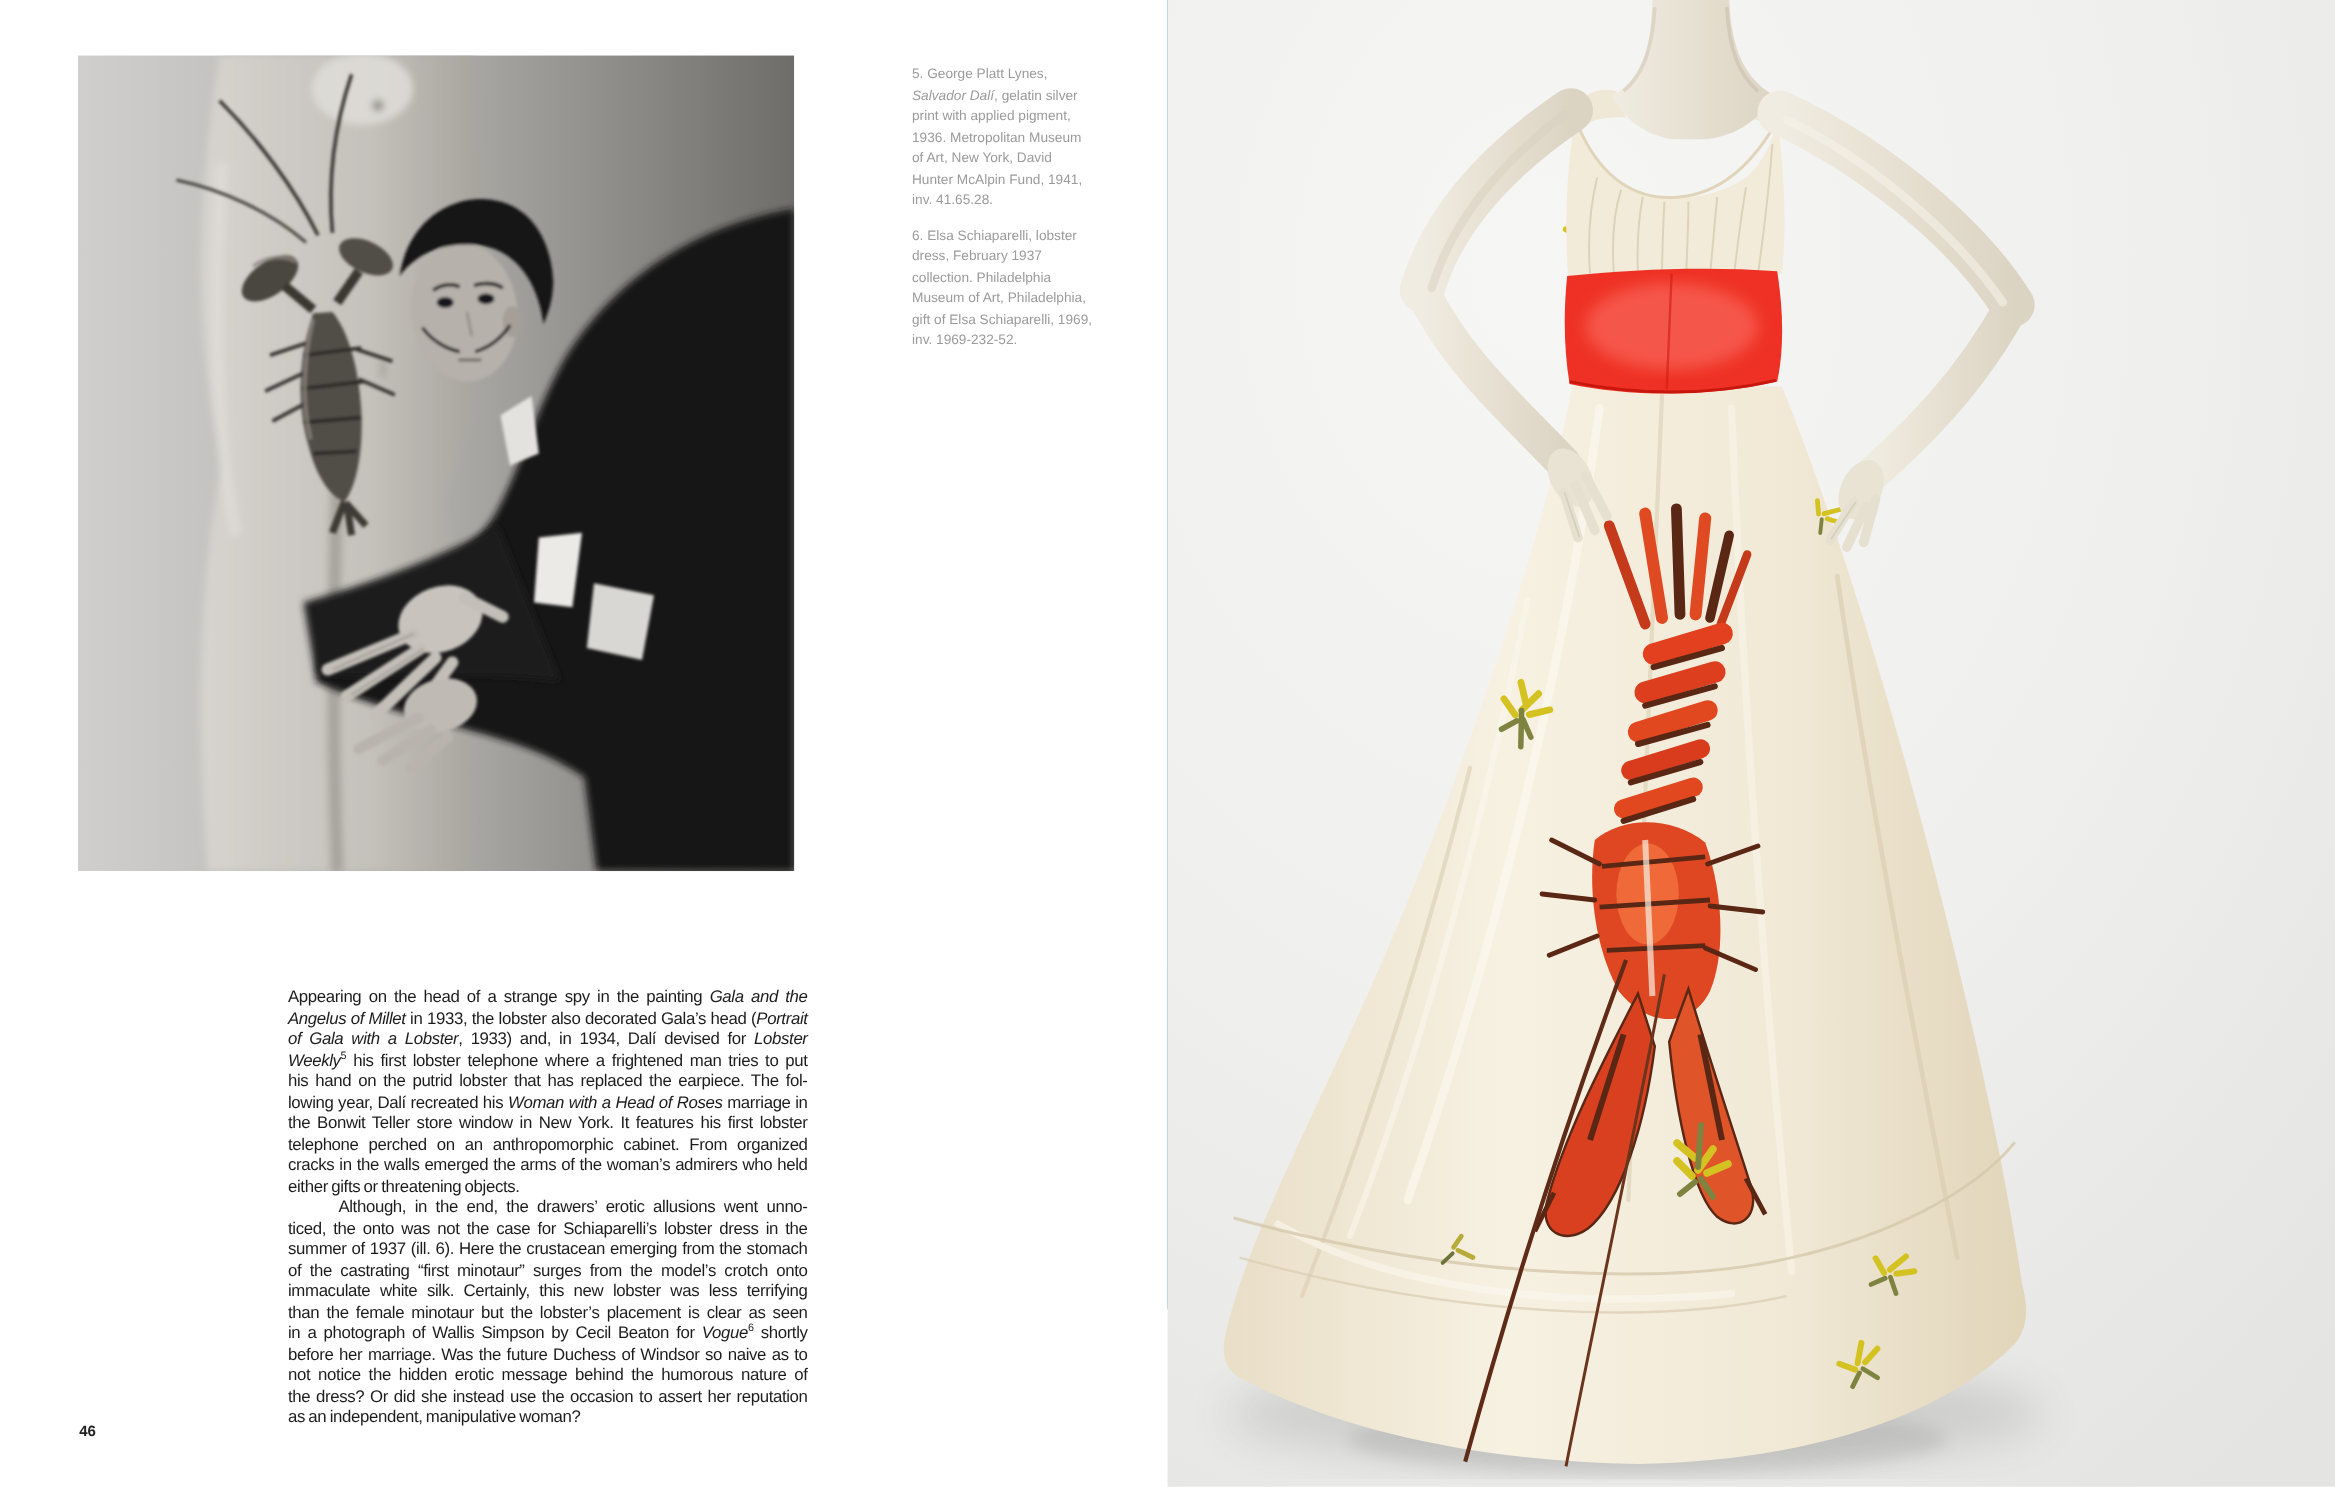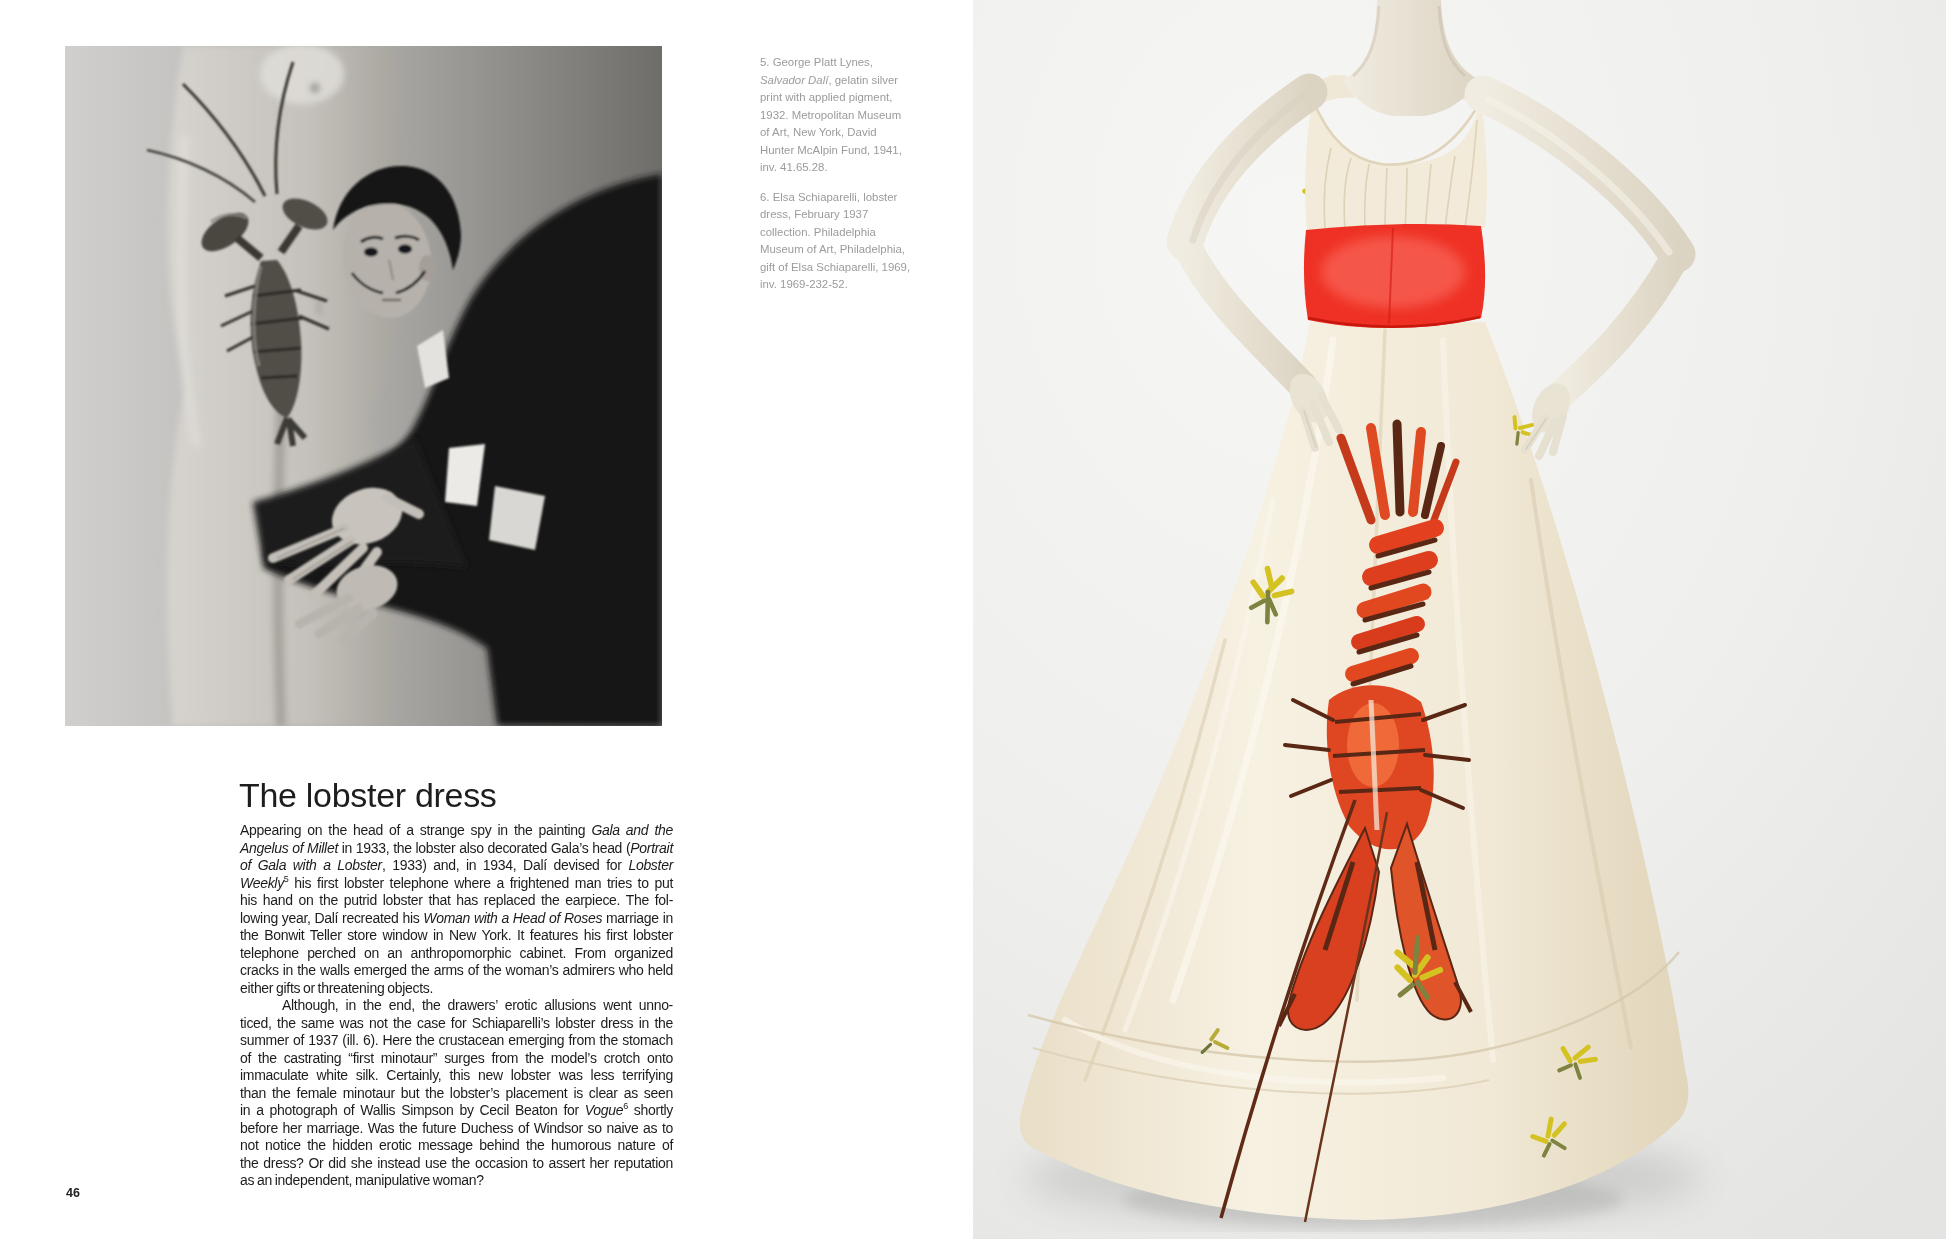--- a/index.html
+++ b/index.html
@@ -118,53 +118,52 @@
           <path d="M284 552 L234 578 M294 562 L254 588 M308 568 L278 594" stroke="#b8b4ad" stroke-width="9" stroke-linecap="round" fill="none"></path>
         </g>
       </svg>
     </div>
 
     <div class="captions">
       <div class="caption">
           <div class="tline"><span>5. George Platt Lynes,</span></div>
           <div class="tline"><span class="it">Salvador Dalí</span><span>, gelatin silver</span></div>
           <div class="tline"><span>print with applied pigment,</span></div>
-          <div class="tline"><span>1932. Metropolitan Museum</span></div>
+          <div class="tline"><span>1936. Metropolitan Museum</span></div>
           <div class="tline"><span>of Art, New York, David</span></div>
           <div class="tline"><span>Hunter McAlpin Fund, 1941,</span></div>
           <div class="tline"><span>inv. 41.65.28.</span></div>
         </div>
       <div class="caption">
           <div class="tline"><span>6. Elsa Schiaparelli, lobster</span></div>
           <div class="tline"><span>dress, February 1937</span></div>
           <div class="tline"><span>collection. Philadelphia</span></div>
           <div class="tline"><span>Museum of Art, Philadelphia,</span></div>
           <div class="tline"><span>gift of Elsa Schiaparelli, 1969,</span></div>
           <div class="tline"><span>inv. 1969-232-52.</span></div>
         </div>
     </div>
 
-    <h1 class="heading">The lobster dress</h1>
 
     <div class="bodytext">
       <div class="para">
           <div class="tline just"><span>Appearing on the head of a strange spy in the painting </span><span class="it">Gala and the</span></div>
           <div class="tline just"><span class="it">Angelus of Millet</span><span> in 1933, the lobster also decorated Gala’s head (</span><span class="it">Portrait</span></div>
           <div class="tline just"><span class="it">of Gala with a Lobster</span><span>, 1933) and, in 1934, Dalí devised for </span><span class="it">Lobster</span></div>
           <div class="tline just"><span class="it">Weekly</span><sup>5</sup><span> his first lobster telephone where a frightened man tries to put</span></div>
           <div class="tline just"><span>his hand on the putrid lobster that has replaced the earpiece. The fol-</span></div>
           <div class="tline just"><span>lowing year, Dalí recreated his </span><span class="it">Woman with a Head of Roses</span><span> marriage in</span></div>
           <div class="tline just"><span>the Bonwit Teller store window in New York. It features his first lobster</span></div>
           <div class="tline just"><span>telephone perched on an anthropomorphic cabinet. From organized</span></div>
           <div class="tline just"><span>cracks in the walls emerged the arms of the woman’s admirers who held</span></div>
           <div class="tline"><span>either gifts or threatening objects.</span></div>
         </div>
       <div class="para">
           <div class="tline just indent"><span>Although, in the end, the drawers’ erotic allusions went unno-</span></div>
-          <div class="tline just"><span>ticed, the same was not the case for Schiaparelli’s lobster dress in the</span></div>
+          <div class="tline just"><span>ticed, the onto was not the case for Schiaparelli’s lobster dress in the</span></div>
           <div class="tline just"><span>summer of 1937 (ill. 6). Here the crustacean emerging from the stomach</span></div>
           <div class="tline just"><span>of the castrating “first minotaur” surges from the model’s crotch onto</span></div>
           <div class="tline just"><span>immaculate white silk. Certainly, this new lobster was less terrifying</span></div>
           <div class="tline just"><span>than the female minotaur but the lobster’s placement is clear as seen</span></div>
           <div class="tline just"><span>in a photograph of Wallis Simpson by Cecil Beaton for </span><span class="it">Vogue</span><sup>6</sup><span> shortly</span></div>
           <div class="tline just"><span>before her marriage. Was the future Duchess of Windsor so naive as to</span></div>
           <div class="tline just"><span>not notice the hidden erotic message behind the humorous nature of</span></div>
           <div class="tline just"><span>the dress? Or did she instead use the occasion to assert her reputation</span></div>
           <div class="tline"><span>as an independent, manipulative woman?</span></div>
         </div>

